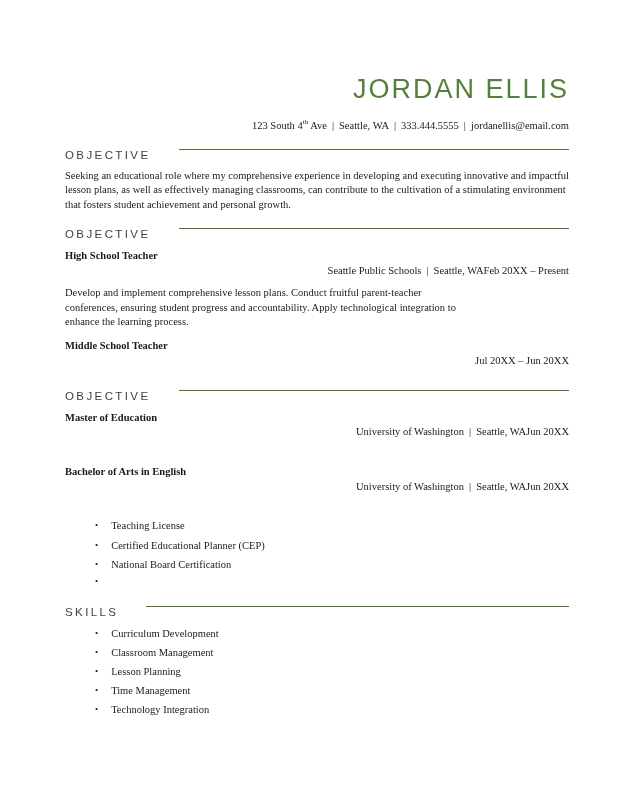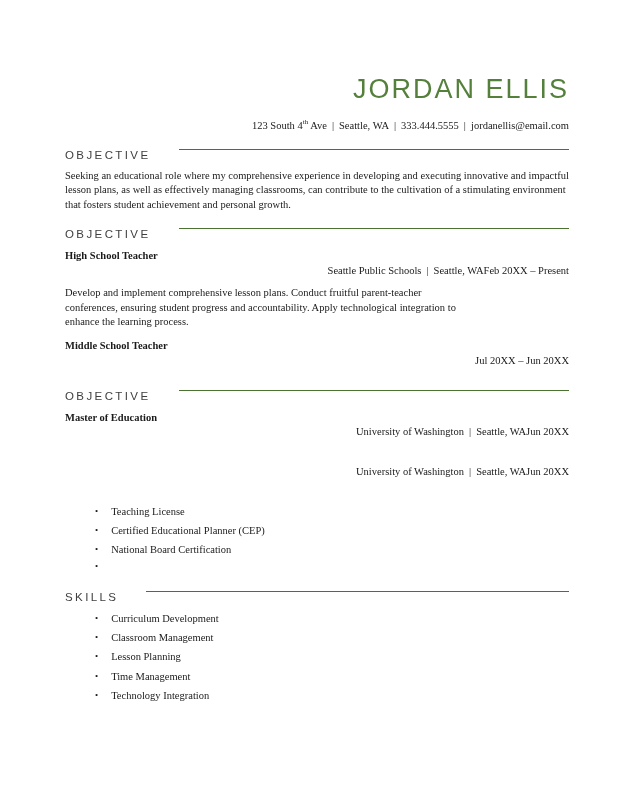--- a/index.html
+++ b/index.html
@@ -121,20 +121,21 @@
 
     <div class="degree">
       <div class="entry-role">Master of Education</div>
       <div class="entry-line">
         <div><span>University of Washington</span><span class="sep">|</span><span>Seattle, WA</span></div>
         <div>Jun 20XX</div>
       </div>
     </div>
 
     <div class="degree">
+      <div class="entry-role">Bachelor of Arts in English</div>
       <div class="entry-line">
         <div><span>University of Washington</span><span class="sep">|</span><span>Seattle, WA</span></div>
         <div>Jun 20XX</div>
       </div>
     </div>
   </section>
 
   <section class="sec-certifications">
     <ul class="blist">
       <li>

